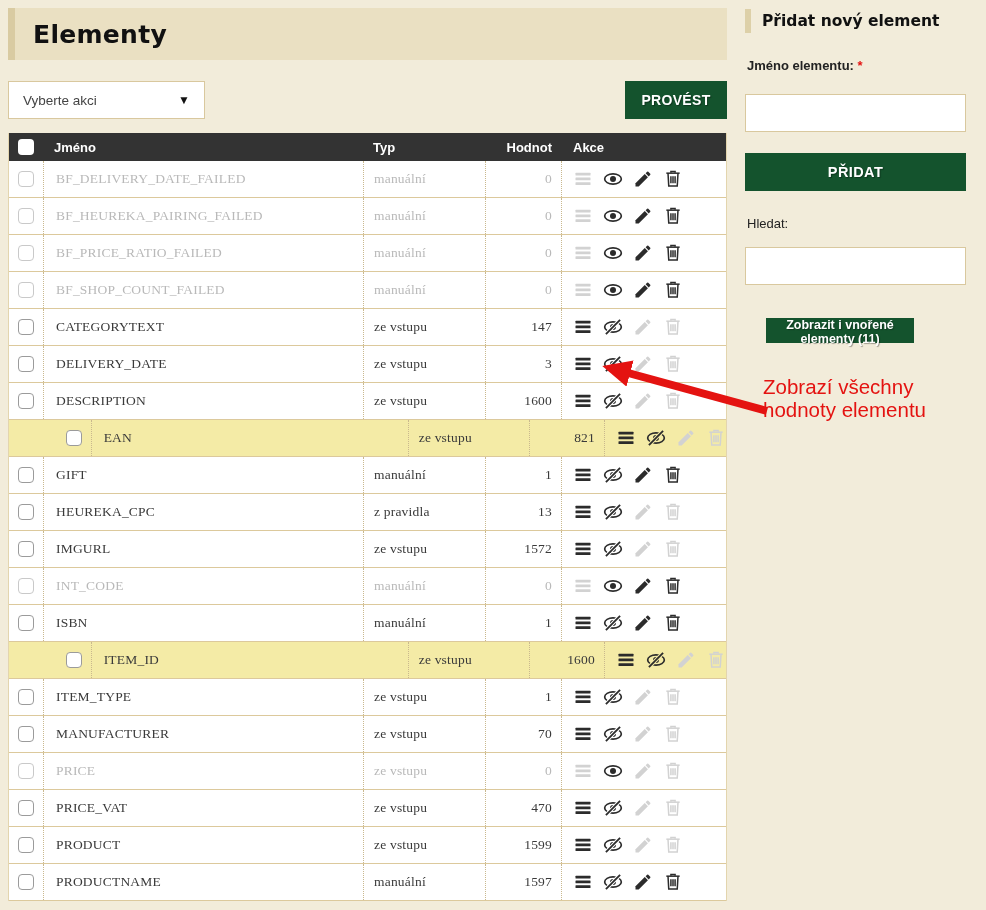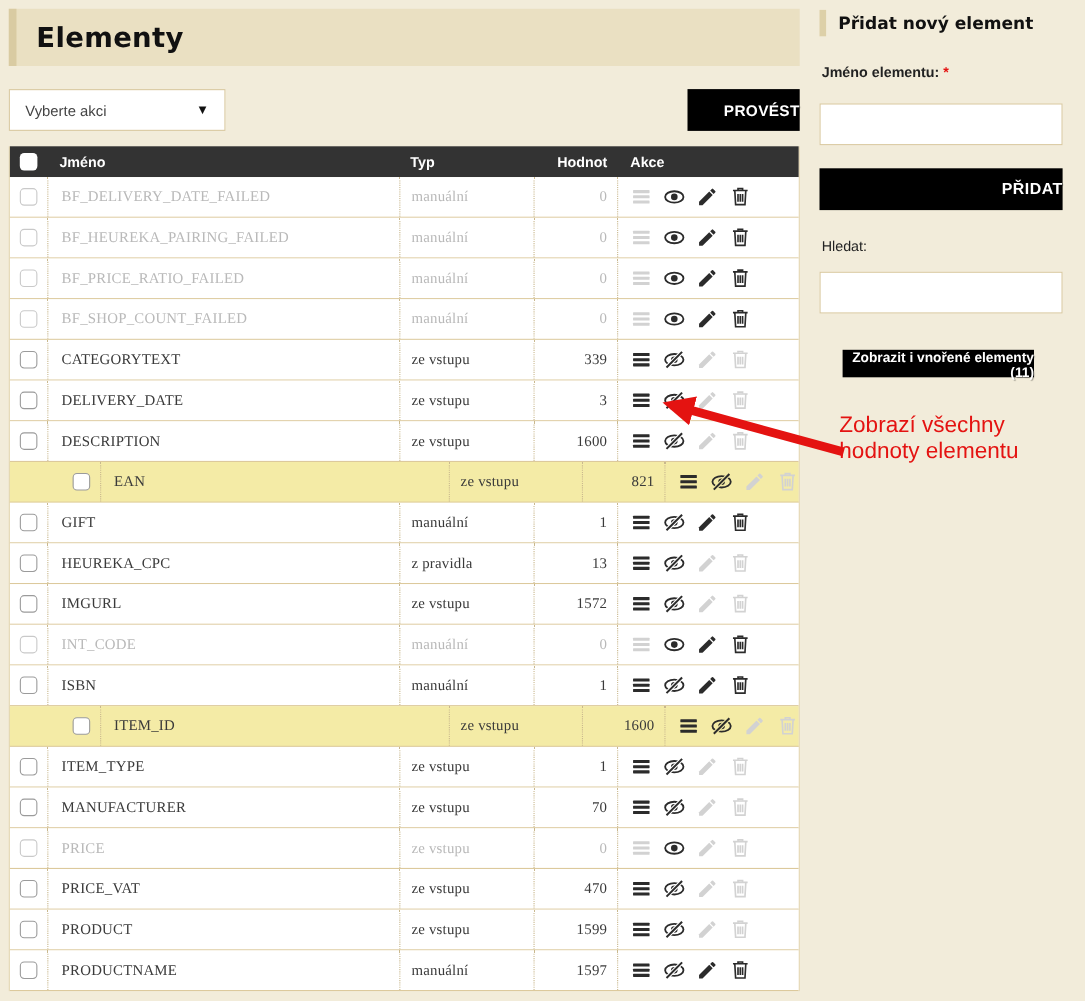--- a/index.html
+++ b/index.html
@@ -24,22 +24,22 @@
   
   .action-select {
     position:absolute; left:8px; top:81px; width:197px; height:38px;
     background:#fff; border:1px solid #d9c89e;
     display:flex; align-items:center; justify-content:space-between;
     padding:4px 14px; cursor:pointer;
   }
   .action-select .sel-text { font-size:13.5px; color:#444; }
   .action-select .caret { font-size:12px; color:#111; }
   .btn {
-    background:#000000; color:#fff; font-weight:bold;
-    border:none; cursor:pointer; text-align:right;
+    background:#14532d; color:#fff; font-weight:bold;
+    border:none; cursor:pointer; text-align:center;
     text-shadow:1px 1px 1px rgba(0,0,0,0.35);
     font-family:"Liberation Sans", sans-serif;
   }
   .execute-btn {
     position:absolute; left:625px; top:81px; width:102px; height:38px;
     font-size:14px; letter-spacing:0.3px;
   }
   
   .etable {
     position:absolute; left:8px; top:133px; width:719px;
@@ -90,21 +90,21 @@
   .lbl-search { top:216px; font-weight:normal; }
   .box {
     position:absolute; left:745px; width:221px; height:38px;
     background:#fff; border:1px solid #d9c89e; padding:0 8px;
     font-size:14px; font-family:"Liberation Sans", sans-serif;
   }
   .inp-name   { top:94px; }
   .inp-search { top:247px; }
   .add-btn { position:absolute; left:745px; top:153px; width:221px; height:38px; font-size:14.5px; letter-spacing:0.4px; }
   .nested-btn {
-    position:absolute; left:766px; top:318px; width:174px; height:25px;
+    position:absolute; left:766px; top:318px; width:148px; height:25px;
     font-size:12.5px;
   }
   
   .annotation {
     position:absolute; left:763px; top:376px;
     font-size:20.5px; line-height:22.5px; color:#e41311;
   }
   .arrow-svg { position:absolute; left:580px; top:348px; width:200px; height:80px; }
 </style>
 </head>
@@ -324,21 +324,21 @@
     <div class="cell c-check">
           <span class="checkbox"></span>
         </div>
     <div class="cell c-name">
           <span class="nm">CATEGORYTEXT</span>
         </div>
     <div class="cell c-type">
           <span class="tp">ze vstupu</span>
         </div>
     <div class="cell c-count">
-          <span class="ct">339</span>
+          <span class="ct">147</span>
         </div>
     <div class="cell c-actions">
       <span class="icon act-menu on">
         <svg viewBox="0 0 24 24">
               <g fill="currentColor">
                 <rect x="3" y="4.6" width="18" height="3.3" rx="0.6"></rect>
                 <rect x="3" y="10.3" width="18" height="3.3" rx="0.6"></rect>
                 <rect x="3" y="16" width="18" height="3.3" rx="0.6"></rect>
               </g>
             </svg>

